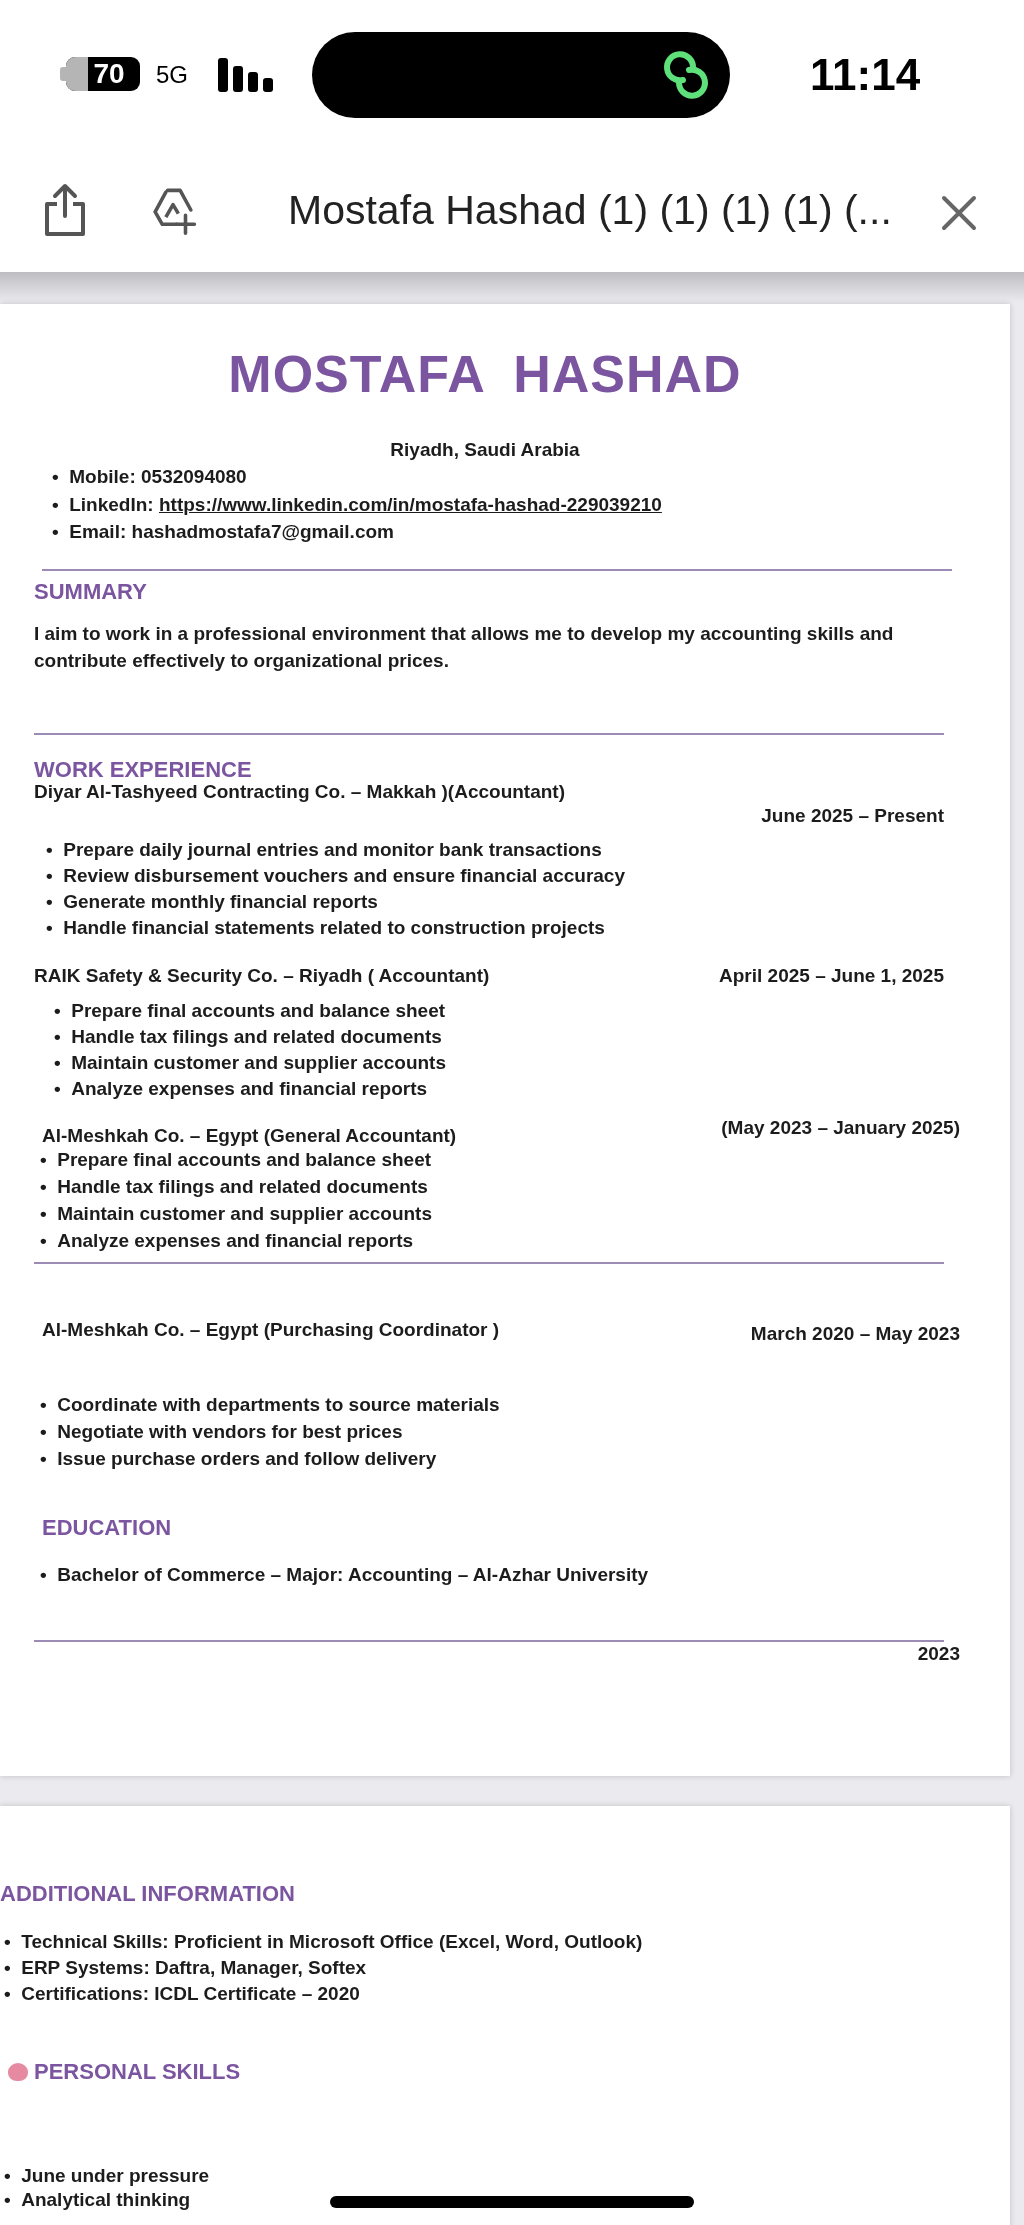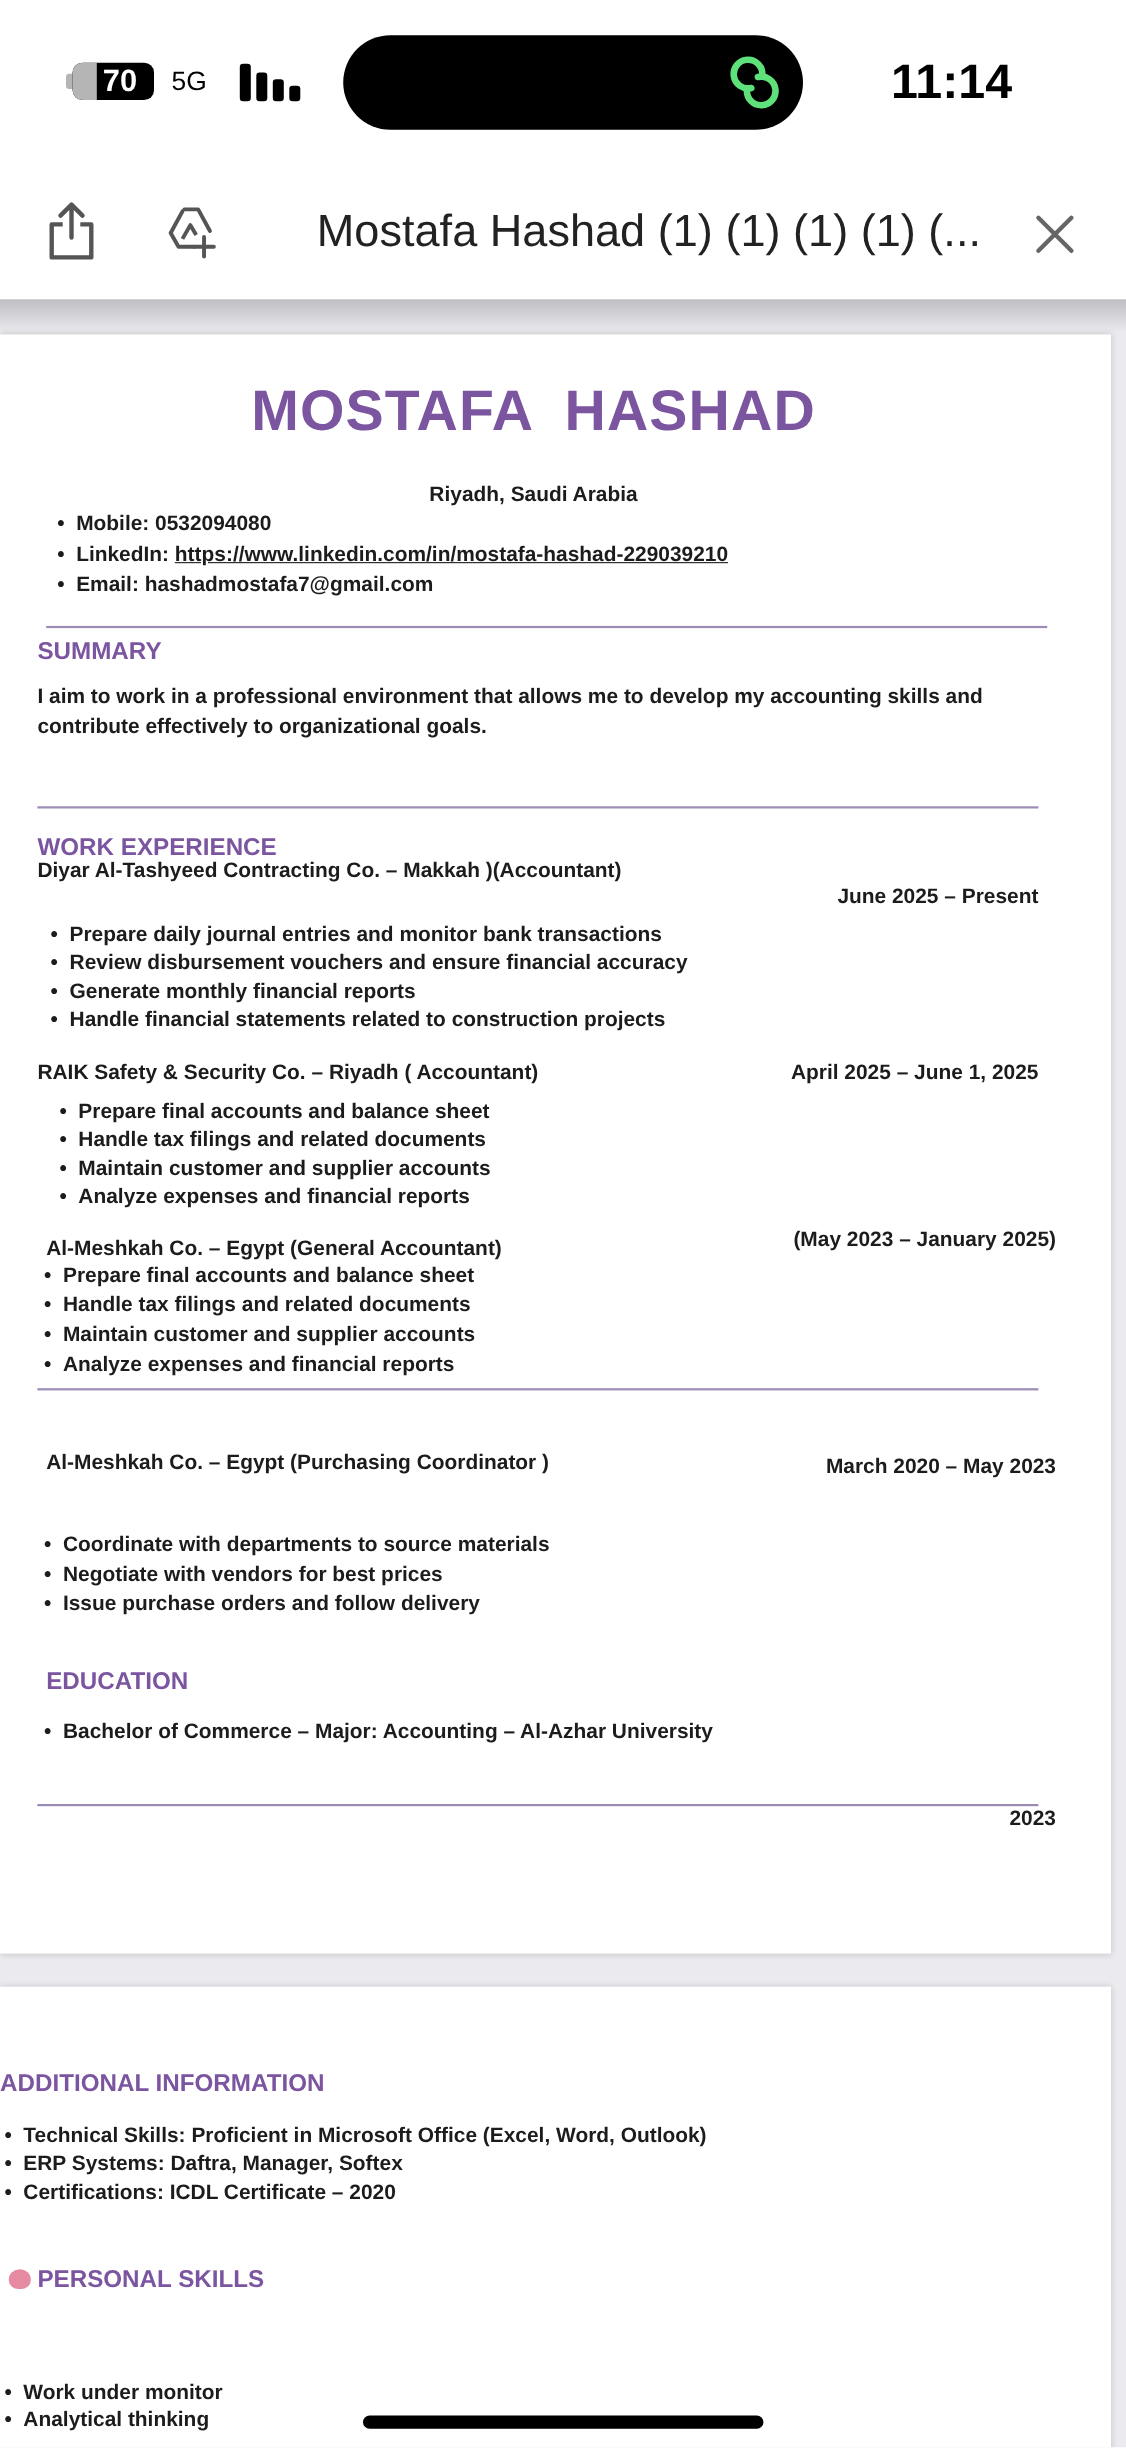--- a/index.html
+++ b/index.html
@@ -90,21 +90,21 @@
       <div class="name" style="top:40px;">MOSTAFA  HASHAD</div>
       <div class="t" style="left:0;width:970px;text-align:center;top:134px;">Riyadh, Saudi Arabia</div>
 
       <div class="bullet" style="left:52px;top:161px;">•&nbsp;&nbsp;<span>Mobile: </span><span>0532094080</span></div>
       <div class="bullet" style="left:52px;top:189px;">•&nbsp;&nbsp;<span>LinkedIn: </span><a class="link">https://www.linkedin.com/in/mostafa-hashad-229039210</a></div>
       <div class="bullet" style="left:52px;top:216px;">•&nbsp;&nbsp;<span>Email: </span><span>hashadmostafa7@gmail.com</span></div>
 
       <div class="rule" style="left:42px;width:910px;top:265px;"></div>
       <div class="h" style="left:34px;top:274px;">SUMMARY</div>
       <div class="t" style="left:34px;top:318px;">I aim to work in a professional environment that allows me to develop my accounting skills and</div>
-      <div class="t" style="left:34px;top:345px;">contribute effectively to organizational goals.</div>
+      <div class="t" style="left:34px;top:345px;">contribute effectively to organizational prices.</div>
 
       <div class="rule" style="left:34px;width:910px;top:429px;"></div>
       <div class="h" style="left:34px;top:452px;">WORK EXPERIENCE</div>
 
       <div class="t" style="left:34px;top:476px;">Diyar Al-Tashyeed Contracting Co. – Makkah )(Accountant)</div>
       <div class="t" style="right:66px;top:500px;">June 2025 – Present</div>
       <div class="bullet" style="left:46px;top:560px;">•&nbsp;&nbsp;<span>Review disbursement vouchers and ensure financial accuracy</span></div>
       <div class="bullet" style="left:46px;top:534px;">•&nbsp;&nbsp;<span>Prepare daily journal entries and monitor bank transactions</span></div>
       <div class="bullet" style="left:46px;top:586px;">•&nbsp;&nbsp;<span>Generate monthly financial reports</span></div>
       <div class="bullet" style="left:46px;top:612px;">•&nbsp;&nbsp;<span>Handle financial statements related to construction projects</span></div>
@@ -137,18 +137,18 @@
     </div>
   </div>
 
   <div class="page page2">
     <div class="h" style="left:0;top:74px;">ADDITIONAL INFORMATION</div>
     <div class="bullet" style="left:4px;top:124px;">•&nbsp;&nbsp;<span>Technical Skills: Proficient in Microsoft Office (Excel, Word, Outlook)</span></div>
     <div class="bullet" style="left:4px;top:150px;">•&nbsp;&nbsp;<span>ERP Systems: Daftra, Manager, Softex</span></div>
     <div class="bullet" style="left:4px;top:176px;">•&nbsp;&nbsp;<span>Certifications: ICDL Certificate – 2020</span></div>
 
     <div class="h" style="left:8px;top:252px;"><span class="brain"></span><span>PERSONAL SKILLS</span></div>
-    <div class="bullet" style="left:4px;top:358px;">•&nbsp;&nbsp;<span>Work under monitor</span></div>
+    <div class="bullet" style="left:4px;top:358px;">•&nbsp;&nbsp;<span>June under pressure</span></div>
     <div class="bullet" style="left:4px;top:382px;">•&nbsp;&nbsp;<span>Analytical thinking</span></div>
   </div>
 </div>
 
 <div class="home-indicator"></div>
 
 </body></html>

